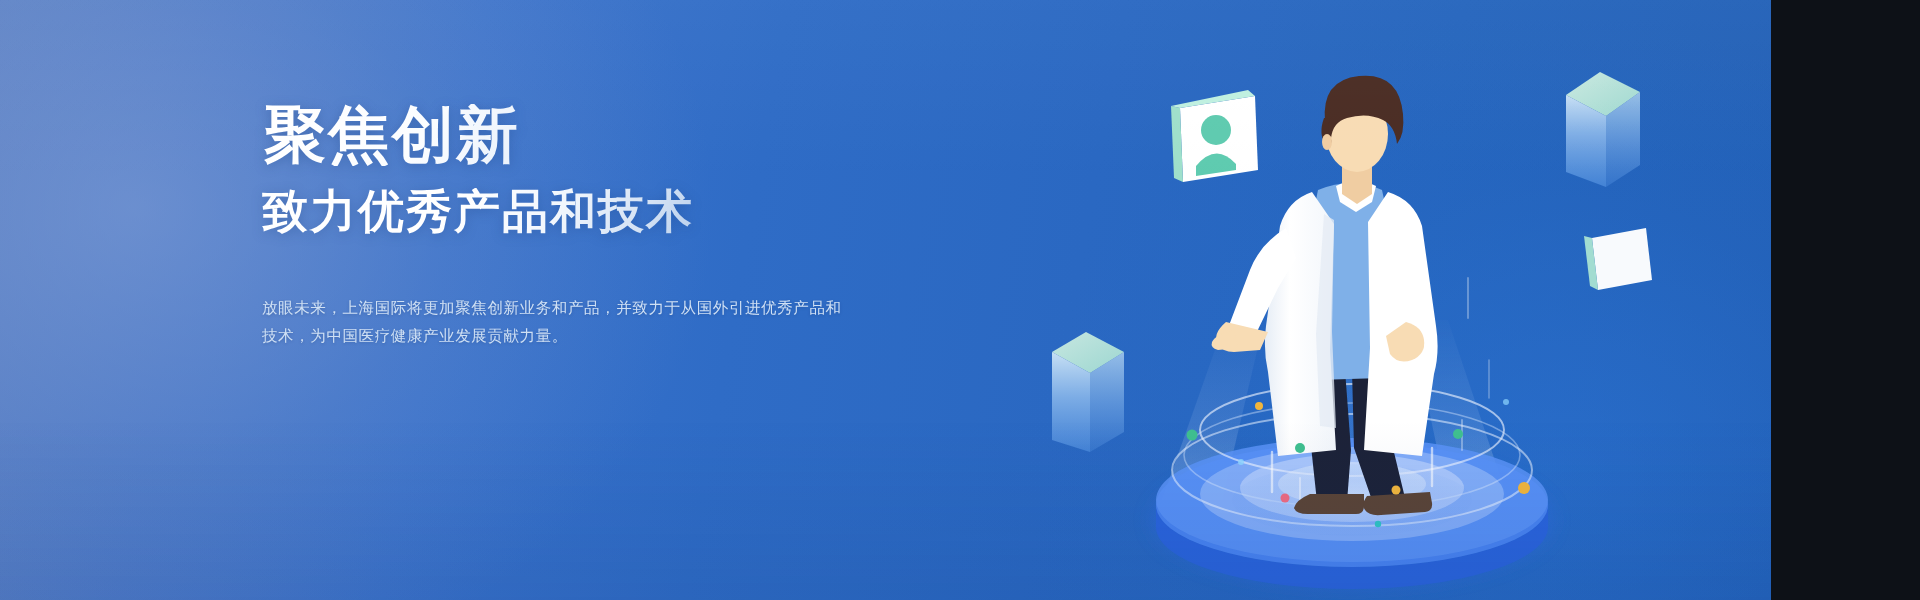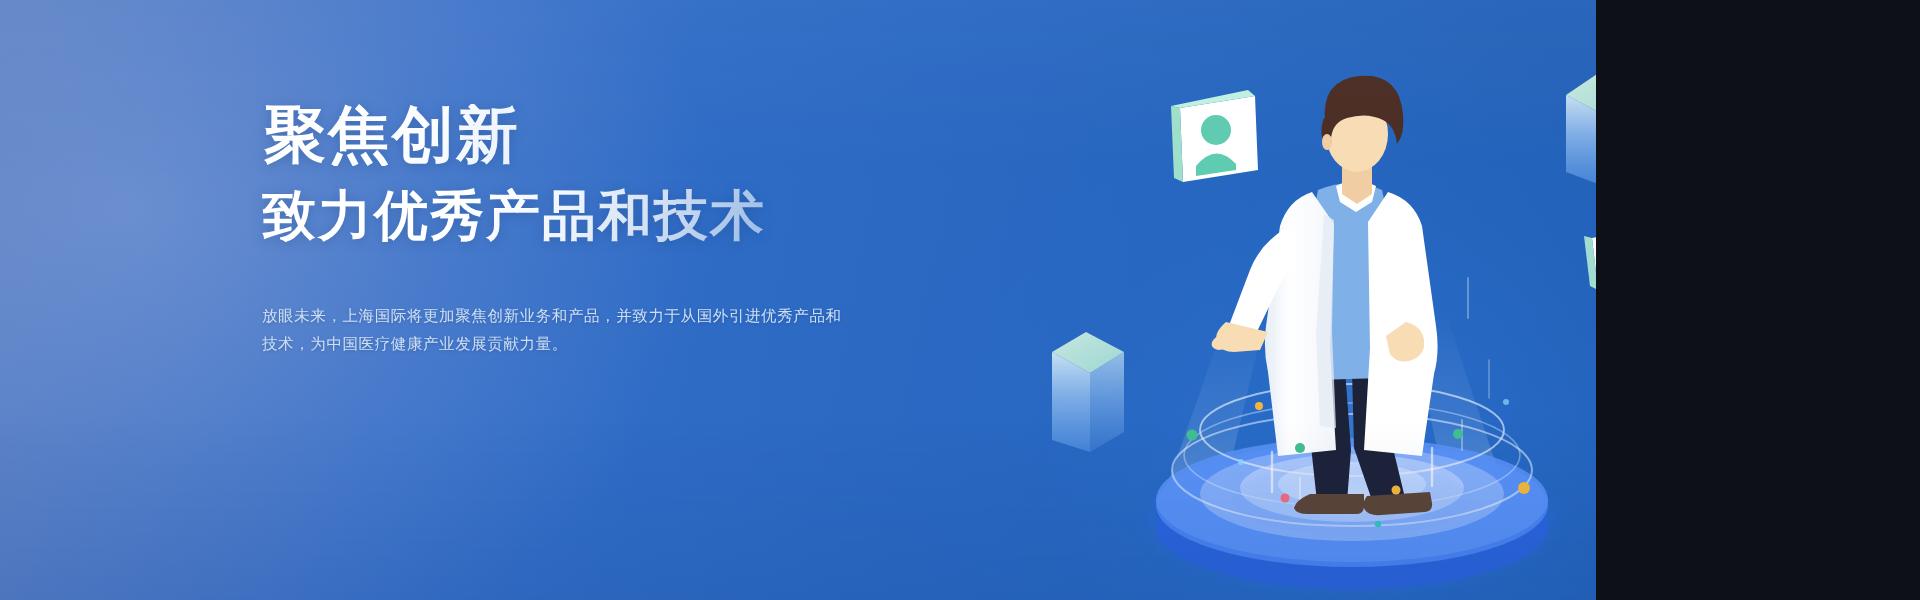--- a/index.html
+++ b/index.html
@@ -2,21 +2,21 @@
 <html><head>
 <meta charset="utf-8">
 <style>
   html, body {
     margin: 0;
     padding: 0;
     background: #0d1117;
   }
   #banner {
     position: relative;
-    width: 1596px;
+    width: 1771px;
     height: 600px;
     overflow: hidden;
     font-family: "Liberation Sans", "DejaVu Sans", sans-serif;
     background: #2a6dc4;
   }
   
   .bg-base {
     position: absolute;
     inset: 0;
     background: linear-gradient(100deg,
@@ -87,21 +87,21 @@
         #ffffff 0%,
         #fbfdff 26%,
         #e8f0fb 44%,
         #c3d5ef 58%,
         #9dbbe2 70%,
         #7ba6d9 80%,
         #69a0da 90%,
         #6aa2dd 100%);
   }
   .headline-2 {
-    font-size: 54px;
+    font-size: 46px;
     margin-top: 22px;
     background-image: linear-gradient(116deg,
         #ffffff 0%,
         #ffffff 30%,
         #f2f7fd 46%,
         #d4e2f4 60%,
         #b0c9ea 72%,
         #8fb4e2 84%,
         #7eaade 100%);
   }

